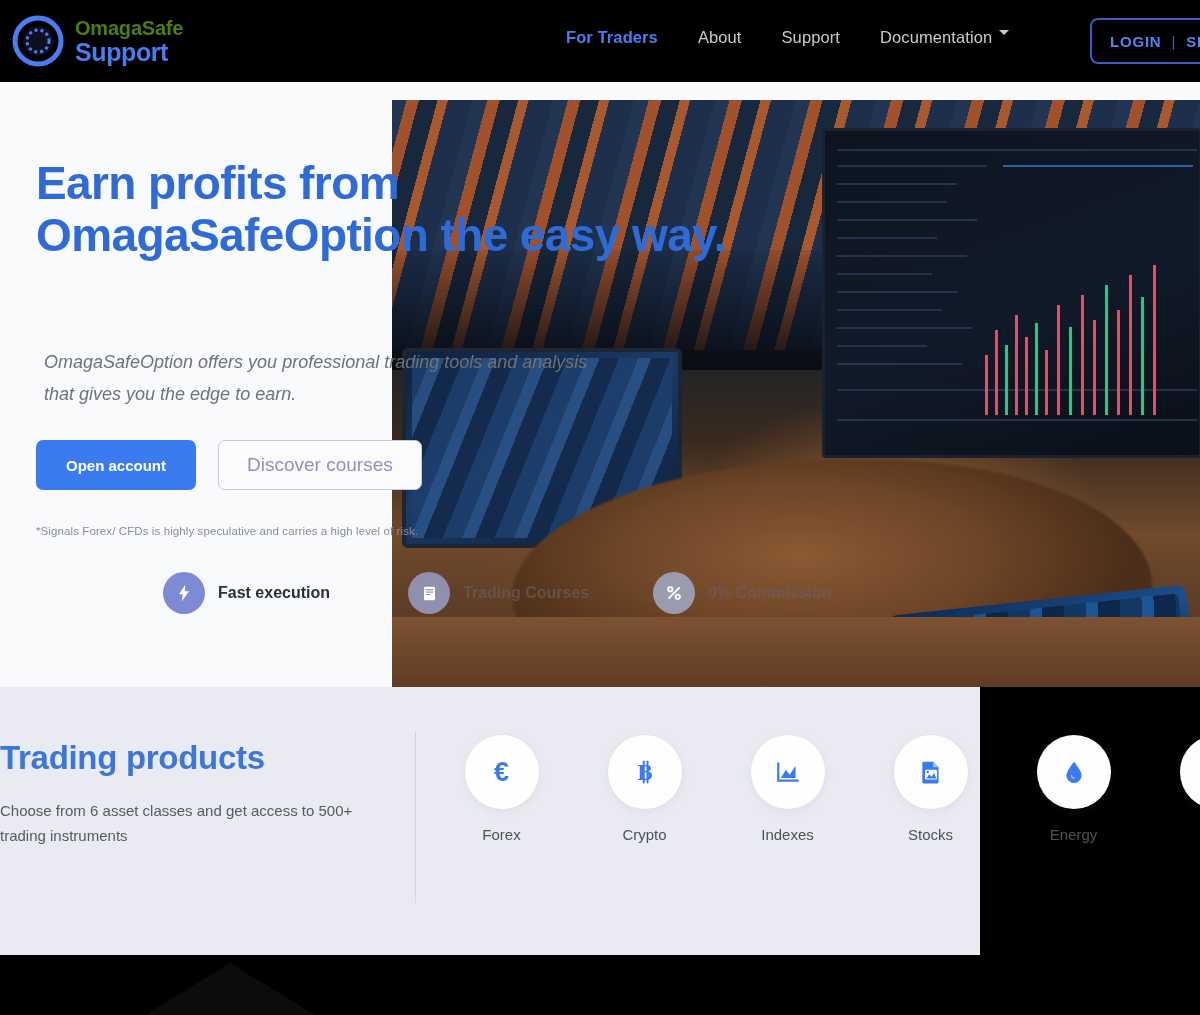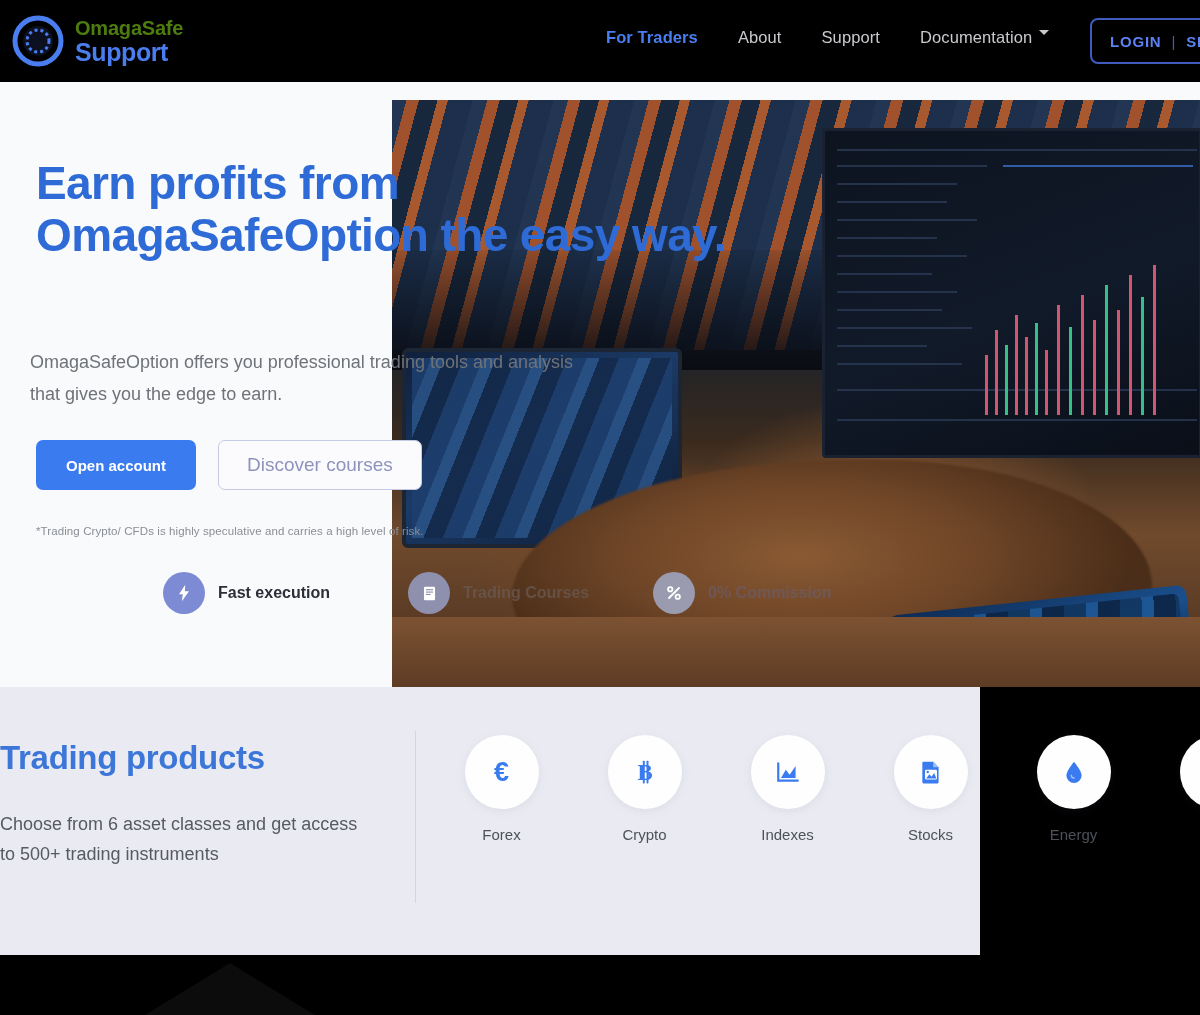--- a/index.html
+++ b/index.html
@@ -20,21 +20,21 @@
   .brand-mark { width:52px; height:52px; flex:0 0 52px; position:relative; }
   .brand-text { display:flex; flex-direction:column; line-height:1; }
   .brand-top {
     color:#4d7c0f; font-size:20px; font-weight:bold; letter-spacing:-0.2px;
   }
   .brand-bottom {
     color:#4a7ef0; font-size:25px; font-weight:bold; letter-spacing:-0.4px;
     margin-top:2px;
   }
 
-  .nav { position:absolute; left:606px; top:28px; display:flex; align-items:center; gap:40px; }
+  .nav { position:absolute; left:566px; top:28px; display:flex; align-items:center; gap:40px; }
   .nav-item {
     color:#c9c9cf; font-size:16.5px; letter-spacing:0.1px;
     display:flex; align-items:center; gap:7px; white-space:nowrap;
   }
   .nav-item.active { color:#4a7ef0; font-weight:bold; }
   .chev { display:inline-block; width:11px; height:11px; position:relative; top:-2px; }
   .chev::after {
     content:""; position:absolute; left:0; top:0;
     border-left:5px solid transparent; border-right:5px solid transparent;
     border-top:5px solid #c9c9cf;
@@ -121,22 +121,22 @@
     background:linear-gradient(180deg,#7c5232,#5e3c24);
   }
 
   .hero-content { position:absolute; left:0; top:0; width:1200px; z-index:6; }
   .hero-title {
     position:absolute; left:36px; top:76px; width:700px;
     font-size:46px; line-height:1.12; font-weight:bold;
     color:#2f6bd6; letter-spacing:-0.6px;
   }
   .hero-sub {
-    position:absolute; left:30px; top:265px; width:560px;
-    font-size:18px; line-height:1.75; color:#6f7278;
+    position:absolute; left:44px; top:265px; width:560px;
+    font-size:18px; line-height:1.75; color:#6f7278;font-style:italic;
   }
   .hero-actions { position:absolute; left:36px; top:358px; display:flex; gap:22px; }
   .btn-primary {
     height:50px; padding:8px 30px; border-radius:7px; border:none;
     background:#3b7bf0; color:#fff; font-size:15px; font-weight:bold;
     font-family:"Liberation Sans", sans-serif; cursor:pointer;
     display:flex; align-items:center; justify-content:center;
   }
   .btn-outline {
     height:50px; padding:0 28px; border-radius:7px;
@@ -177,21 +177,21 @@
   .products {
     position:absolute; top:687px; left:0; width:980px; height:268px;
     background:#eaebf2;
   }
   .products-left { position:absolute; left:0; top:52px; width:400px; }
   .products-title {
     font-size:33px; font-weight:bold; color:#3b76d8; letter-spacing:-0.3px;
     padding-left:0;
   }
   .products-desc {
-    margin-top:33px; font-size:18px; line-height:1.65; color:#565a63; width:360px;
+    margin-top:22px; font-size:15px; line-height:1.65; color:#565a63; width:360px;
   }
   .vdiv { position:absolute; left:415px; top:44px; width:1px; height:172px; background:#d3d5e0; }
   .prod-list {
     position:absolute; left:452px; top:48px; display:flex; gap:44px;
   }
   .prod { width:99px; display:flex; flex-direction:column; align-items:center; }
   .prod-circle {
     width:74px; height:74px; border-radius:50%; background:#fefeff;
     display:flex; align-items:center; justify-content:center;
     box-shadow:0 2px 10px rgba(90,100,140,0.10);
@@ -311,21 +311,21 @@
   <div class="hero-content">
     <h1 class="hero-title">Earn profits from OmagaSafeOption the easy way.</h1>
 
     <p class="hero-sub">OmagaSafeOption offers you professional trading tools and analysis that gives you the edge to earn.</p>
 
     <div class="hero-actions">
       <button class="btn-primary">Open account</button>
       <button class="btn-outline">Discover courses</button>
     </div>
 
-    <p class="hero-disclaimer">*Trading Crypto/ CFDs is highly speculative and carries a high level of risk.</p>
+    <p class="hero-disclaimer">*Signals Forex/ CFDs is highly speculative and carries a high level of risk.</p>
 
     <div class="badges">
 
 
       <div class="badge">
         <span class="badge-ico blue">
           <svg viewBox="0 0 24 24" width="20" height="20" fill="#fff">
             <path d="M13.5 2 L6 13.5 h4.5 L9.5 22 L18 10 h-5 Z"></path>
           </svg>
         </span>

